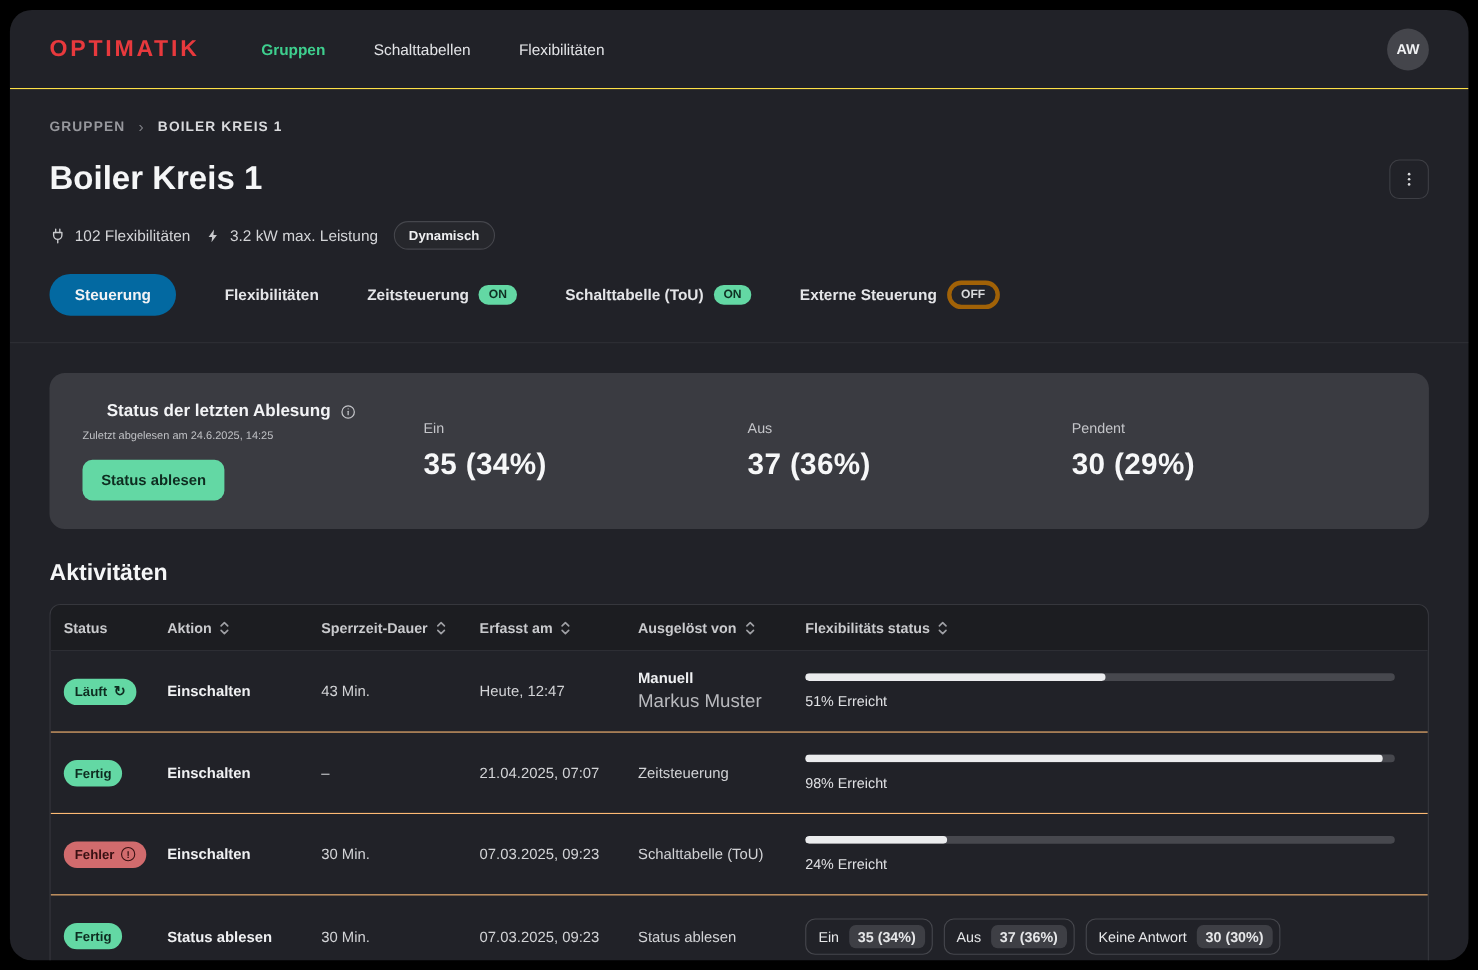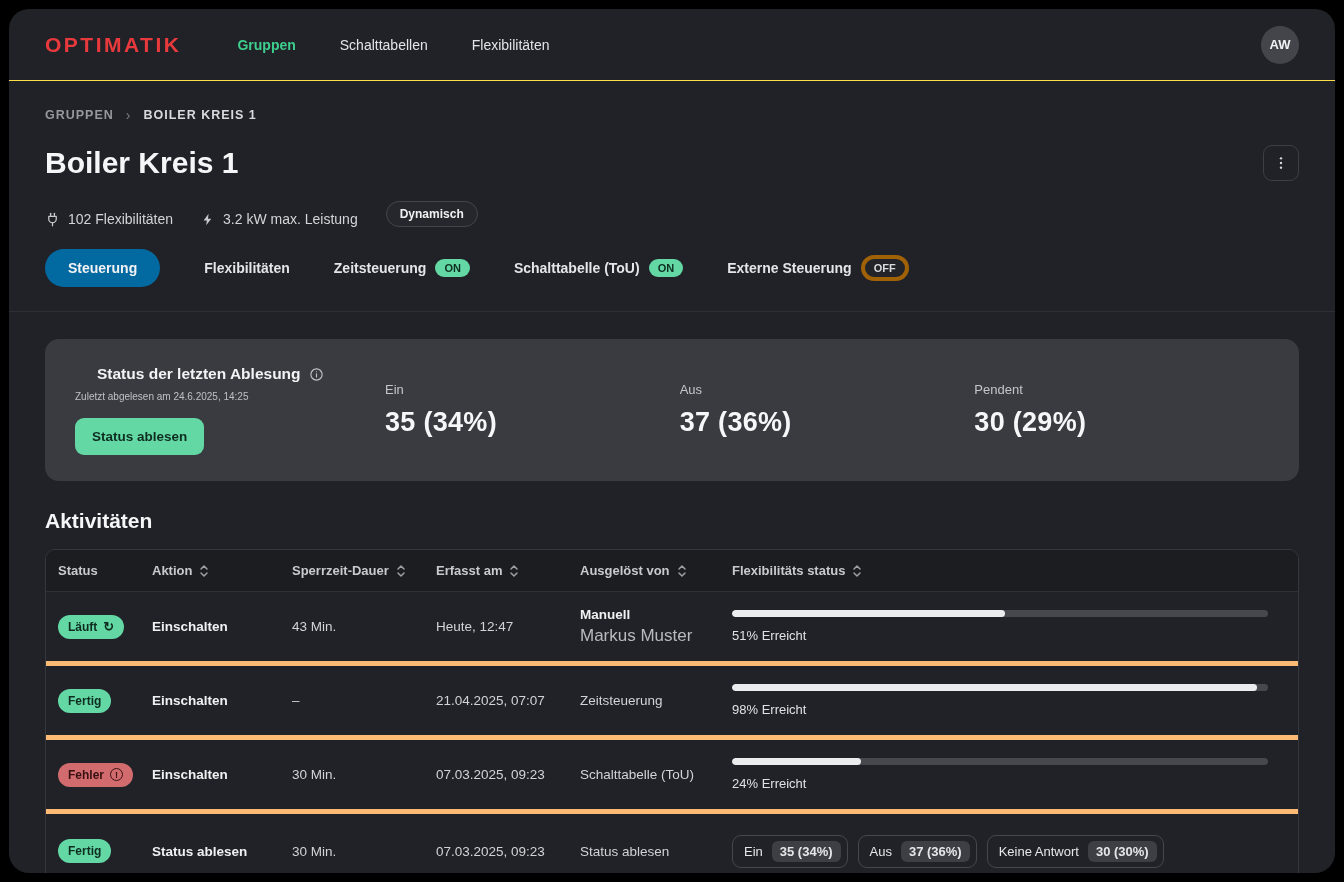--- a/index.html
+++ b/index.html
@@ -15,21 +15,21 @@
   .avatar { width:38px; height:38px; border-radius:50%; background:#44454b; display:flex; align-items:center; justify-content:center; font-size:13px; font-weight:700; color:#f0f1f3; cursor:pointer; }
 
   
   .page-head { padding:0 36px; border-bottom:1px solid #2e2f35; }
   .breadcrumb { display:flex; align-items:center; gap:12px; padding-top:26px; font-size:12.5px; letter-spacing:1px; color:#97989d; font-weight:600; }
   .breadcrumb .current { color:#d9dadd; }
   .crumb-chev { color:#7d7e84; font-size:14px; font-weight:400; }
   .title-row { display:flex; align-items:center; justify-content:space-between; margin-top:22px; }
   h1 { font-size:30px; font-weight:800; color:#f5f6f7; }
   .kebab { width:36px; height:36px; border-radius:9px; border:1px solid #3e3f45; background:transparent; color:#d8d9db; display:flex; align-items:center; justify-content:center; cursor:pointer; }
-  .meta-row { display:flex; align-items:flex-end; gap:28px; margin-top:20px; }
+  .meta-row { display:flex; align-items:center; gap:14px; margin-top:20px; }
   .meta-item { display:flex; align-items:center; gap:8px; font-size:14px; color:#d3d4d7; }
   .meta-item svg { color:#c8c9cc; flex:none; }
   .badge-outline { border:1px solid #45464c; background:#26272c; border-radius:999px; padding:5px 13px; font-size:12px; font-weight:700; color:#eff0f2; }
   .tabs { display:flex; align-items:center; gap:44px; margin-top:22px; padding-bottom:24px; }
   .tab { background:none; border:none; color:#e4e5e8; font-size:14px; font-weight:600; display:flex; align-items:center; gap:9px; cursor:pointer; font-family:inherit; }
   .tab-active { background:#0369a1; border-radius:999px; padding:11px 23px; color:#f2f3f5; }
   .pill-on { background:#63d8a4; color:#0f2f22; border-radius:999px; padding:3px 9px; font-size:11px; font-weight:800; }
   .pill-off { background:#232429; border:4px solid #a16207; color:#d9dadc; border-radius:999px; padding:3px 9px; font-size:11px; font-weight:800; }
 
   
@@ -49,21 +49,21 @@
 
   
   .activities { padding:0 36px 14px; }
   h2 { font-size:21px; font-weight:800; color:#f5f6f7; margin:28px 0 16px; }
   .table { border:1px solid #36373d; border-radius:10px; overflow:hidden; }
   .thead, .trow { display:grid; grid-template-columns:94px 140px 144px 144px 152px 1fr; padding:0 12px; align-items:center; }
   .thead { background:#1c1d21; border-bottom:1px solid #303137; height:42px; }
   .hcell { font-size:13px; color:#c9cacd; font-weight:600; display:flex; align-items:center; gap:7px; cursor:default; }
   .hcell[data-interactable="true"] { cursor:pointer; }
   .sort-ic { color:#9fa0a5; display:flex; }
-  .trow { min-height:74px; border-bottom:5px solid #fdba74; }
+  .trow { min-height:74px; border-bottom:1px solid #fdba74; }
   .trow:last-child { border-bottom:none; }
   .cell { font-size:13.5px; color:#d2d3d6; padding-right:14px; }
   .cell-action { font-weight:700; color:#eff0f2; }
   .trigger-main { font-weight:700; color:#eff0f2; }
   .trigger-sub { margin-top:4px; color:#b9babe; font-size:17px; }
   .badge { display:inline-flex; align-items:center; gap:6px; border-radius:999px; padding:5px 10px; font-size:12px; font-weight:700; white-space:nowrap; }
   .badge-running, .badge-done { background:#63d8a4; color:#0e2c20; }
   .badge-error { background:#d16b6d; color:#381012; }
   .badge-ic { font-size:13px; line-height:1; font-weight:800; }
   .err-dot { display:inline-flex; width:13px; height:13px; border:1.3px solid currentColor; border-radius:50%; align-items:center; justify-content:center; font-size:9px; font-weight:800; }

